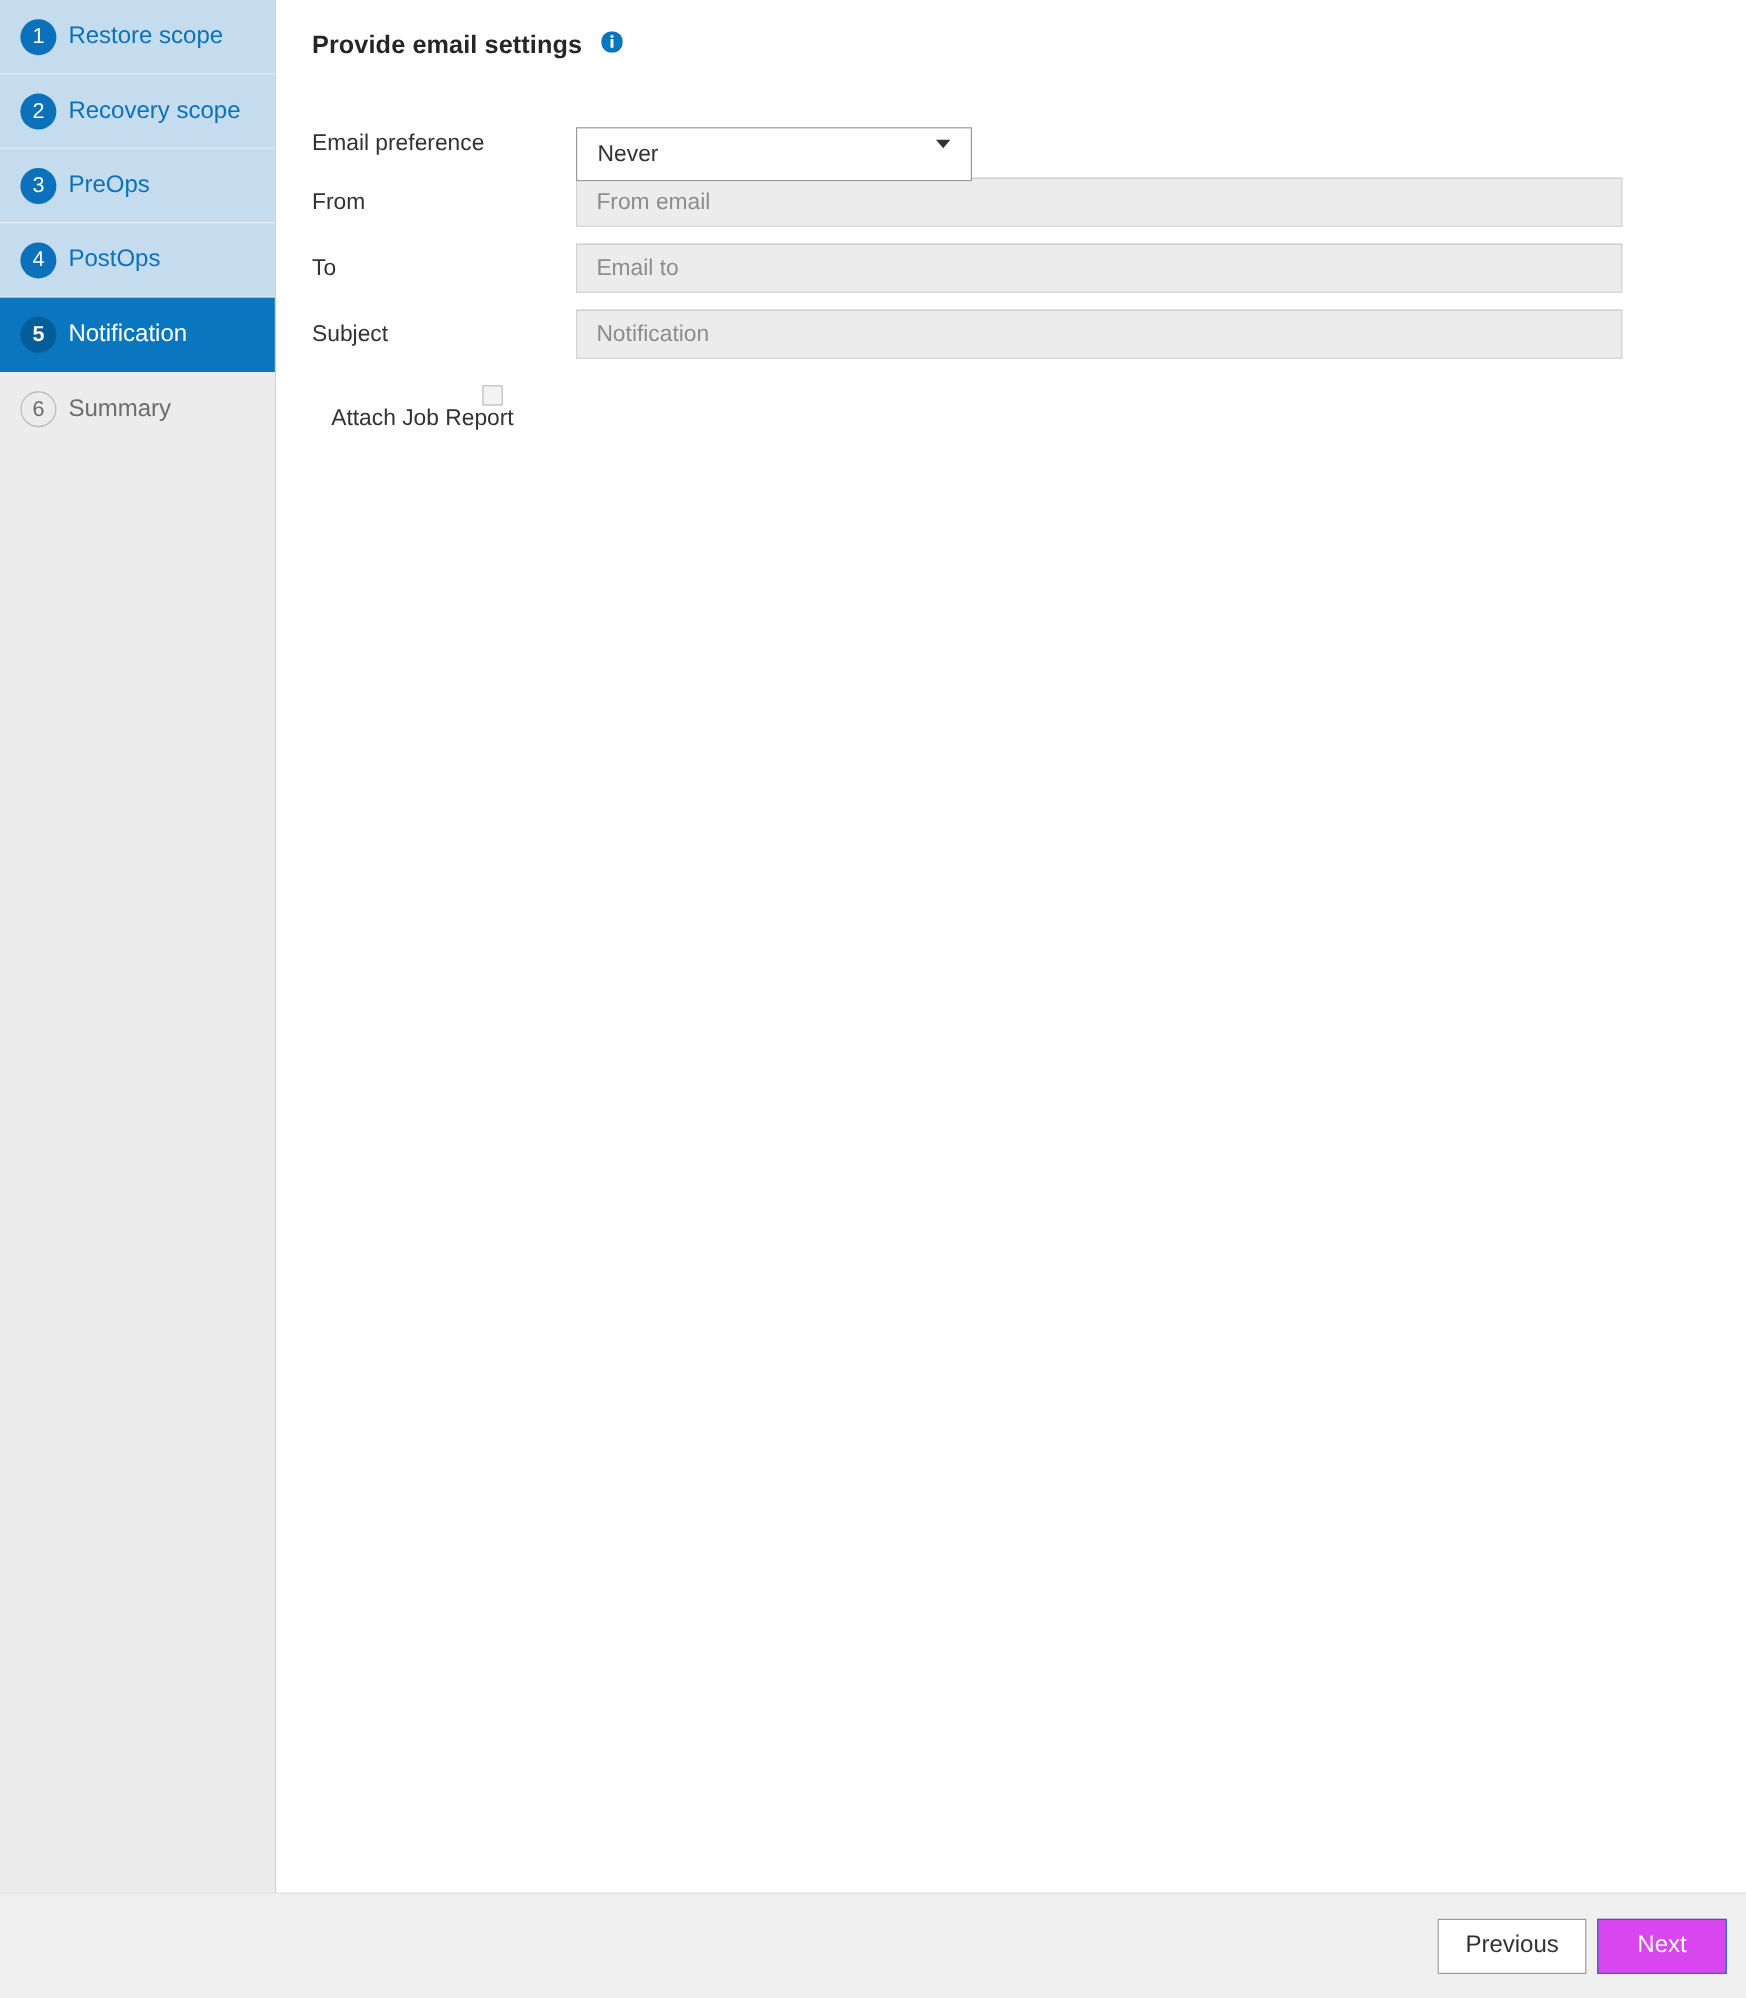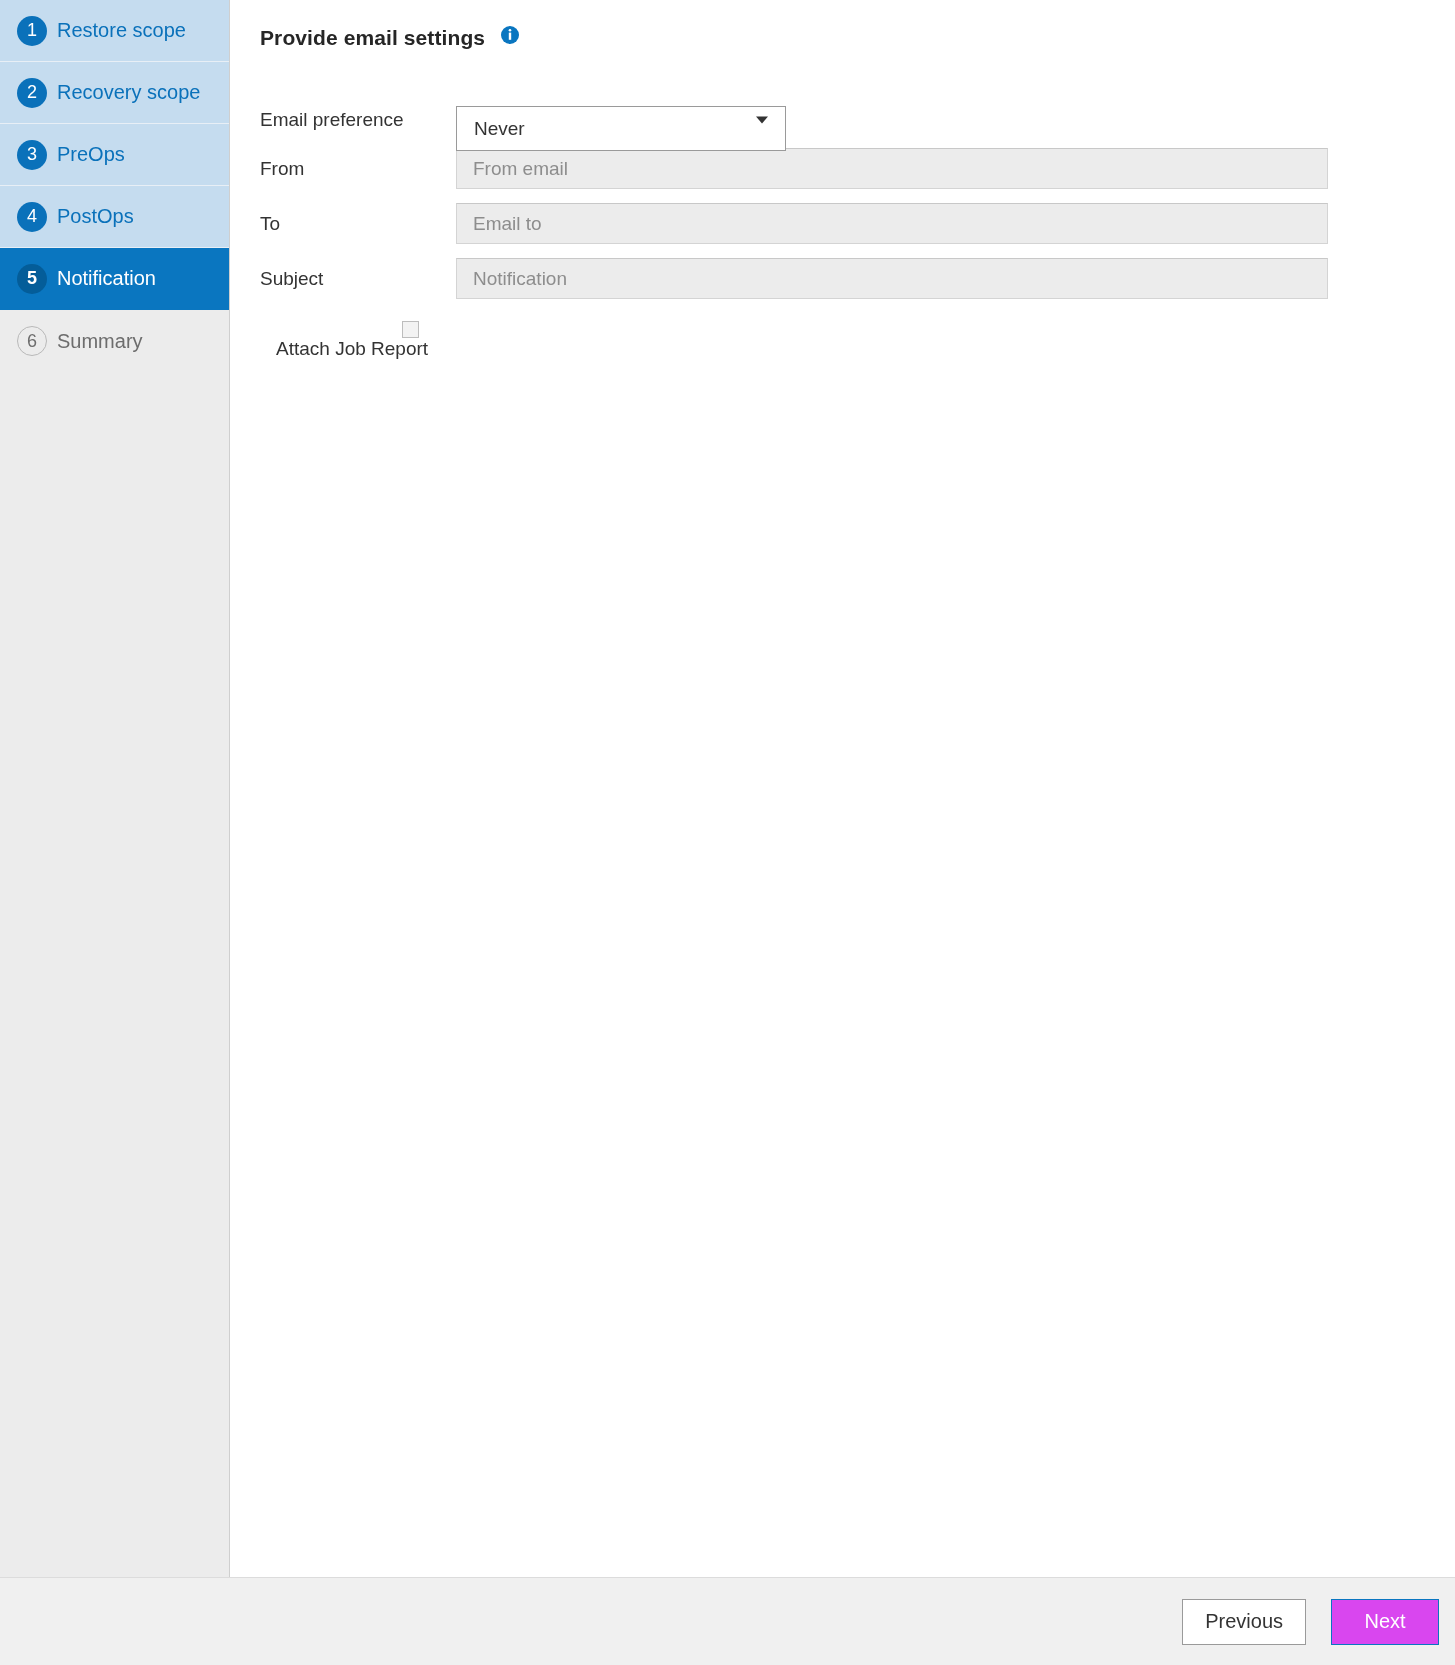--- a/index.html
+++ b/index.html
@@ -146,20 +146,21 @@
     margin-left: 16px;
     width: 18px; height: 18px;
     display: inline-flex;
     cursor: pointer;
   }
 
   .form-row {
     display: flex;
     align-items: center;
     margin-bottom: 14px;
+    gap: 24px;
   }
   .form-row .flabel {
     width: 196px;
     flex: 0 0 196px;
     font-size: 19px;
     color: #333333;
     padding-left: 0;
   }
 
   .select-wrap {
@@ -229,21 +230,21 @@
   
   .footer {
     flex: 0 0 88px;
     height: 88px;
     background: #f0f0f0;
     border-top: 1px solid #dcdcdc;
     display: flex;
     align-items: center;
     justify-content: flex-end;
     padding-right: 16px;
-    gap: 16px;
+    gap: 0;
   }
   .btn {
     font-family: "Liberation Sans", sans-serif;
     font-size: 20px;
     height: 46px;
     cursor: pointer;
     padding: 0 22px;
     border-radius: 0;
   }
   .btn-secondary {

